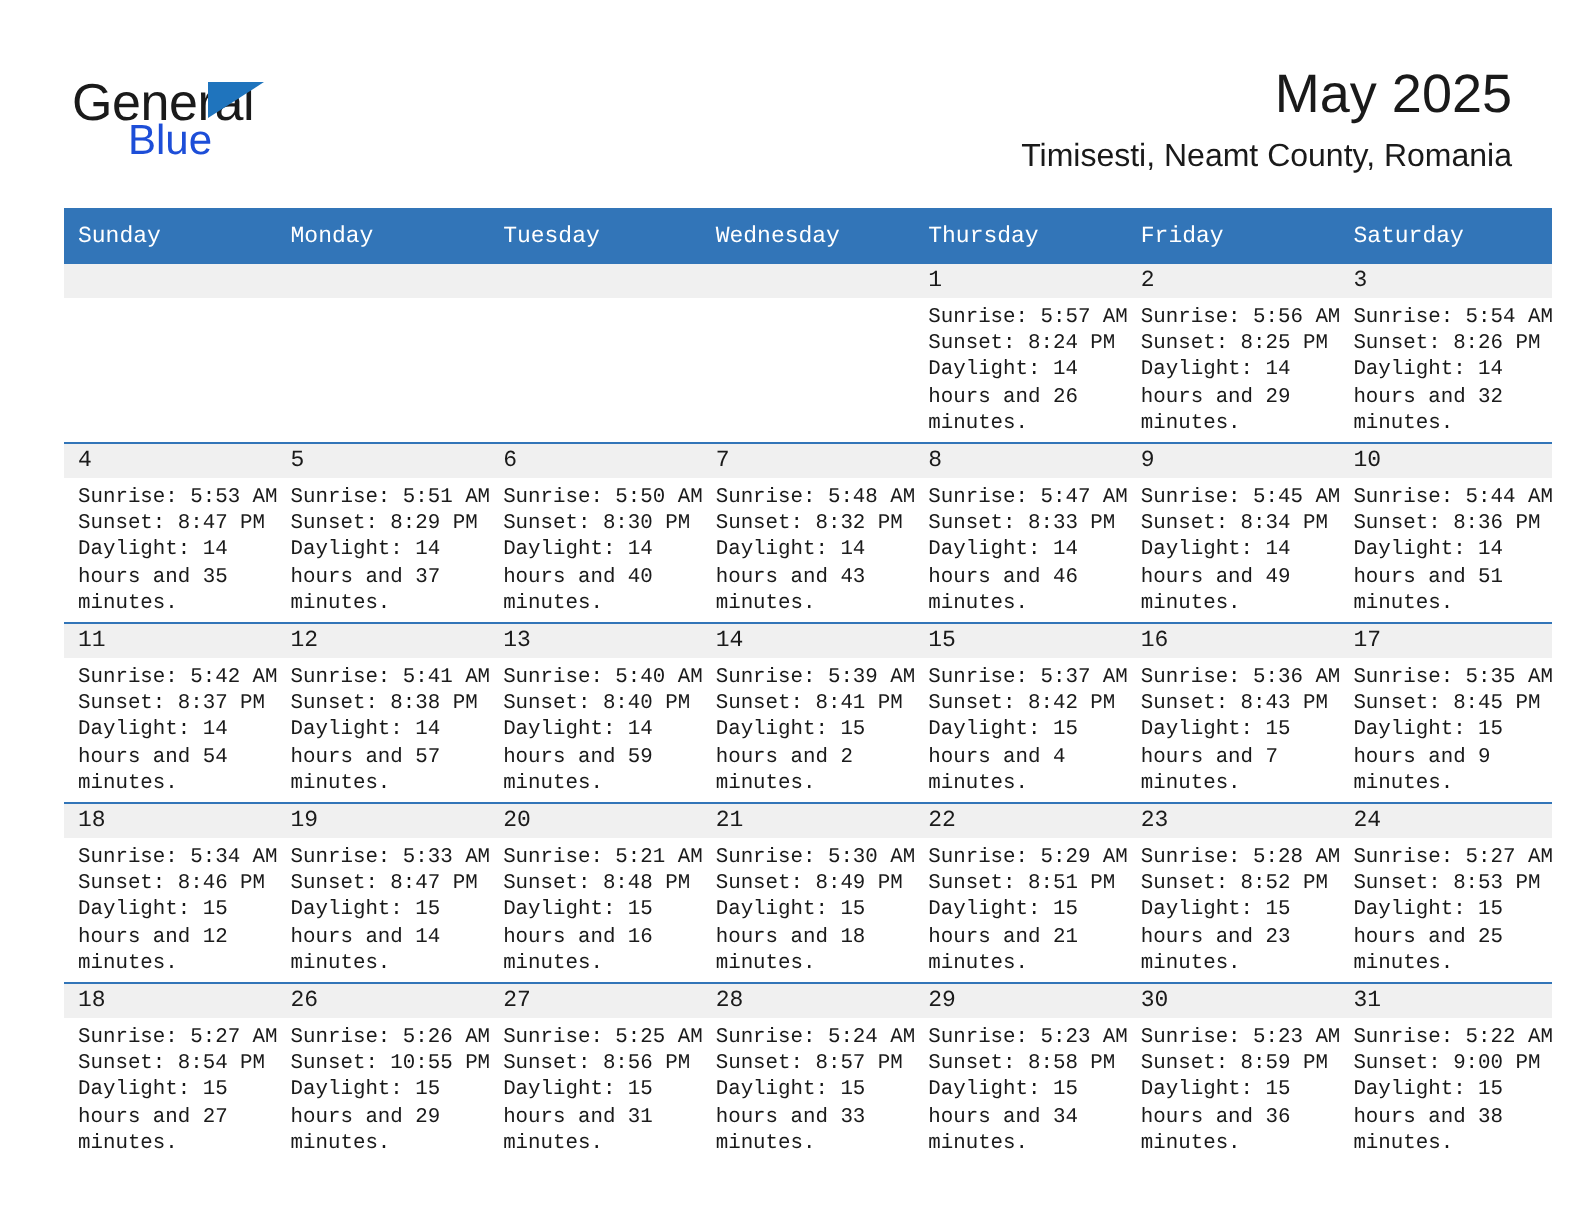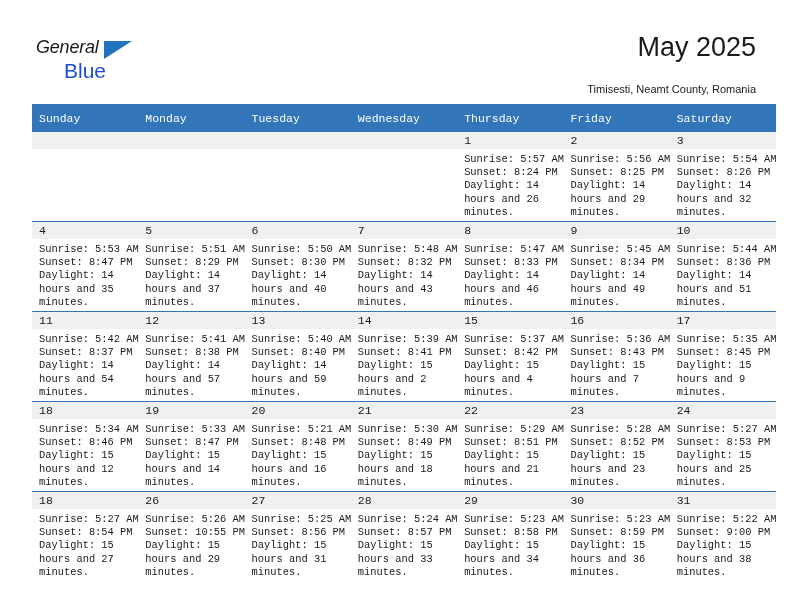--- a/index.html
+++ b/index.html
@@ -35,26 +35,25 @@
     position: absolute;
     left: 36px;
     top: 38px;
     width: 120px;
     height: 46px;
   }
   .logo-general {
     position: absolute;
     left: 0;
     top: 0;
-    font-size: 18px;
+    font-size: 26px;
     letter-spacing: -0.2px;
     color: #1a1a1a;
     font-family: "Liberation Sans", sans-serif;
     line-height: 1;
-    font-style: italic;
   }
   .logo-tri {
     position: absolute;
     left: 68px;
     top: 3px;
     width: 0;
     height: 0;
     border-left: 28px solid #1f74bd;
     border-bottom: 18px solid transparent;
   }
@@ -73,22 +72,22 @@
     top: 32px;
     text-align: right;
   }
   .cal-title {
     font-size: 27px;
     color: #1a1a1a;
     line-height: 1.15;
     white-space: nowrap;
   }
   .cal-subtitle {
-    margin-top: 20px;
-    font-size: 11px;
+    margin-top: 7px;
+    font-size: 16px;
     color: #1a1a1a;
     line-height: 1.15;
     white-space: nowrap;
   }
 
   
   .calendar {
     position: absolute;
     left: 32px;
     top: 104px;

